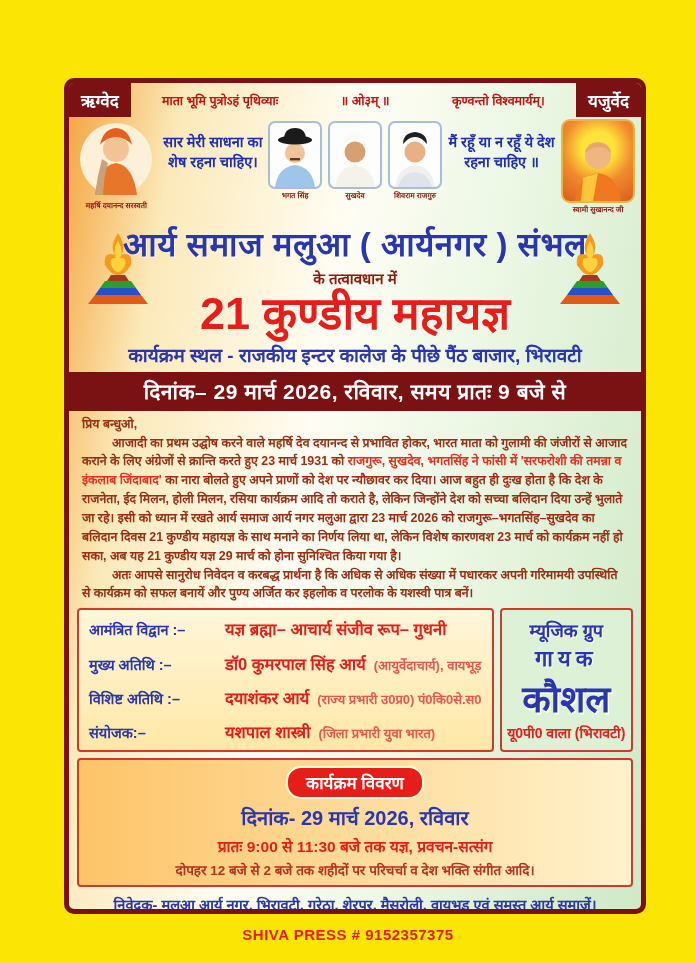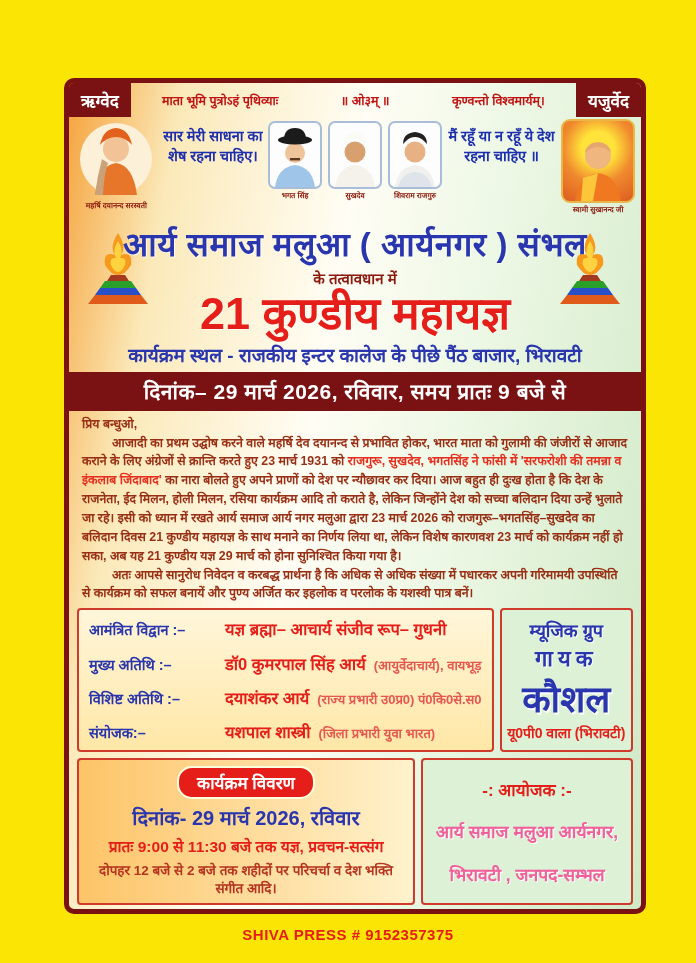--- a/index.html
+++ b/index.html
@@ -11,21 +11,21 @@
   
   .hdr{display:flex;align-items:stretch;height:34px;flex:0 0 auto;}
   .corner{background:#7a1113;color:#fff;font-weight:bold;font-size:17px;padding:4px 12px;
     display:flex;align-items:center;white-space:nowrap;}
   .mantras{flex:1;display:flex;align-items:center;justify-content:space-around;}
   .mantra{color:#c01414;font-weight:bold;font-size:12.5px;white-space:nowrap;}
   
   .prow{display:flex;align-items:flex-start;padding:2px 6px 0 6px;height:100px;flex:0 0 auto;}
   .figcap{color:#8c1a0e;font-size:7.5px;font-weight:bold;text-align:center;margin-top:1px;white-space:nowrap;}
   .leftfig{width:96px;text-align:center;}
-  .quote{color:#1d2fae;font-weight:bold;font-size:14.5px;text-align:center;line-height:1.35;margin-top:8px;}
+  .quote{color:#1d2fae;font-weight:bold;font-size:14.5px;text-align:center;line-height:1.35;margin-top:14px;}
   .quote.l{width:128px;}
   .quote.r{width:138px;}
   .trio{display:flex;gap:6px;margin-top:2px;}
   .pframe{width:54px;text-align:center;}
   .pbox{width:54px;height:68px;box-sizing:border-box;background:#fdfdfd;border:2px solid #a9bcd8;
     border-radius:7px;overflow:hidden;display:flex;align-items:flex-end;justify-content:center;}
   .rightfig{width:84px;text-align:center;margin-left:auto;}
   .rbox{width:74px;height:84px;box-sizing:border-box;margin:0 auto;border:2px solid #e9b647;border-radius:9px;
     background:radial-gradient(circle at 50% 34%,#ffe23a 0%,#ffe23a 26%,#f08a2e 55%,#dd5c20 100%);
     overflow:hidden;display:flex;align-items:flex-end;justify-content:center;}
@@ -214,25 +214,20 @@
       </div>
     </div>
 
     <div class="orow">
       <div class="pbox2">
         <span class="badge">कार्यक्रम विवरण</span>
         <div class="pl1">दिनांक- 29 मार्च 2026, रविवार</div>
         <div class="pl2">प्रातः 9:00 से 11:30 बजे तक यज्ञ, प्रवचन-सत्संग</div>
         <div class="pl3">दोपहर 12 बजे से 2 बजे तक शहीदों पर परिचर्चा व देश भक्ति संगीत आदि।</div>
       </div>
-      <div class="obox">
-        <div class="ohead">-: आयोजक :-</div>
-        <div class="oline">आर्य समाज मलुआ आर्यनगर,</div>
-        <div class="oline">भिरावटी , जनपद-सम्भल</div>
-      </div>
     </div>
 
     <div class="nivedak">निवेदक- मलुआ आर्य नगर, भिरावटी, गुरेठा, शेरपुर, मैसरोली, वायभूड़ एवं समस्त आर्य समाजें।</div>
 
   </div>
 
   <div class="press">SHIVA PRESS # 9152357375</div>
 </div>
 
 </body></html>

